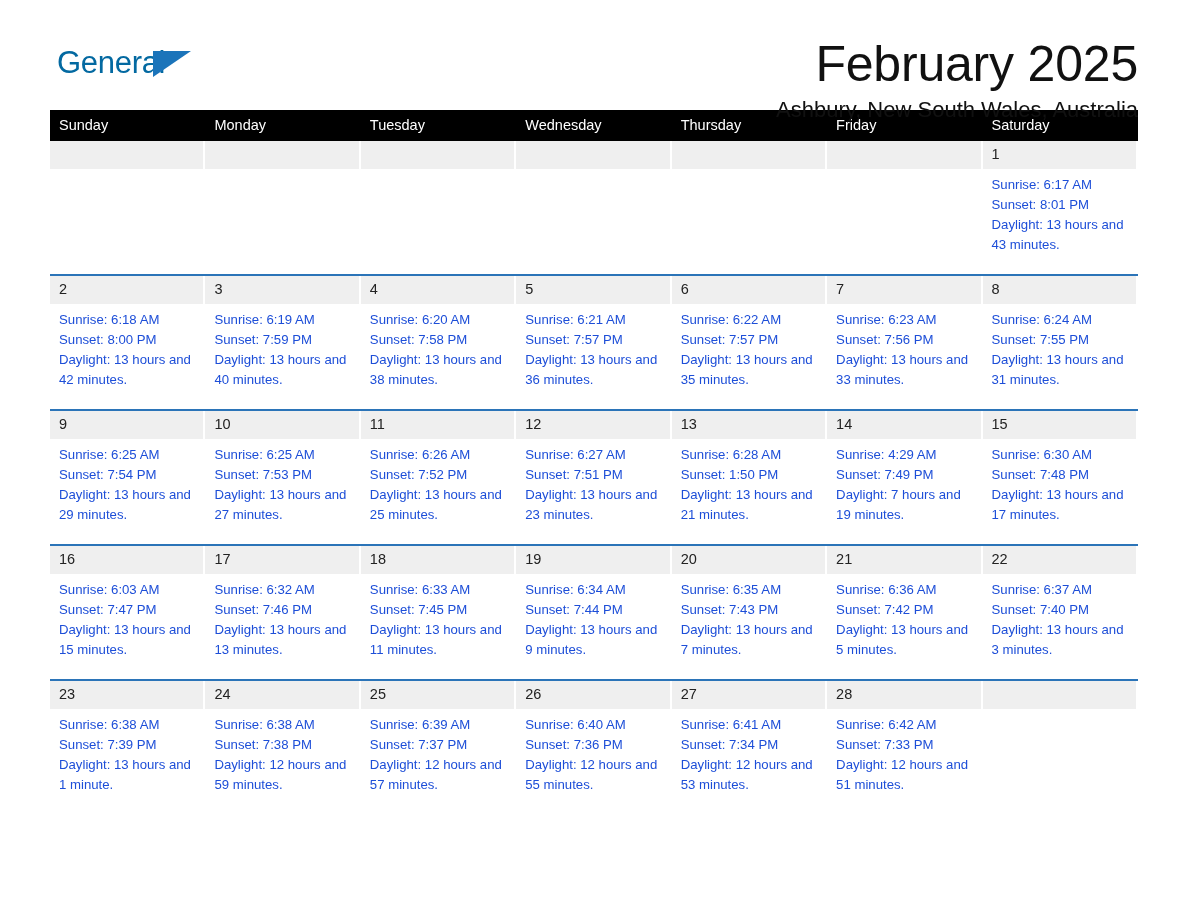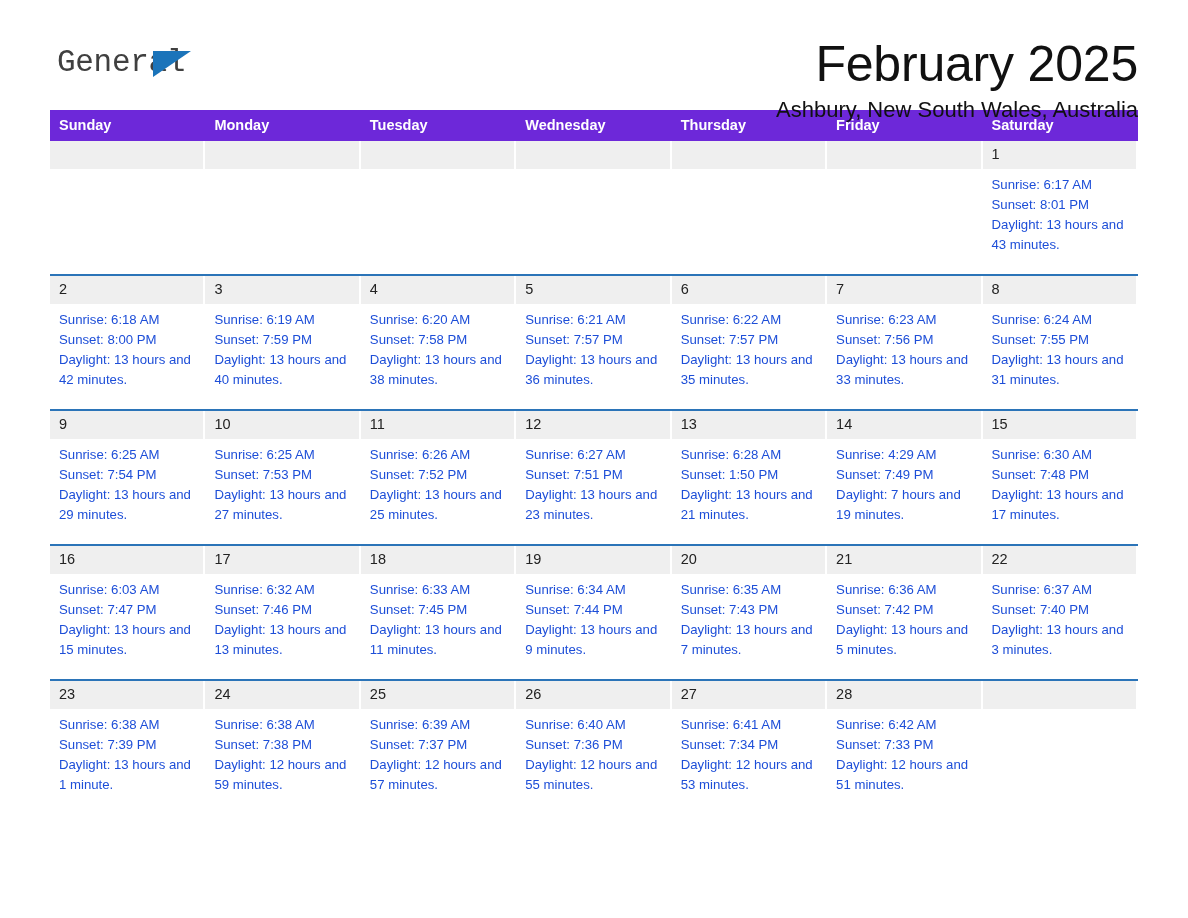--- a/index.html
+++ b/index.html
@@ -34,23 +34,23 @@
     width: 260px;
     height: 64px;
   }
   .logo-row1 {
     position: relative;
     height: 34px;
     line-height: 34px;
   }
   .logo-general {
     font-size: 31px;
-    color: #404040;
+    color: #0369a1;
     letter-spacing: -0.3px;
-    font-family: Liberation Mono, monospace;
+    font-family: Liberation Sans, sans-serif;
   }
   .logo-triangle {
     position: absolute;
     left: 96px;
     top: 5px;
     width: 0;
     height: 0;
     border-top: 26px solid #1B74BA;
     border-right: 38px solid transparent;
   }
@@ -83,24 +83,24 @@
     color: #111111;
   }
 
   
   .calendar {
     width: 1088px;
     border-collapse: collapse;
     table-layout: fixed;
   }
   .calendar th {
-    background: #6d28d9;
+    background: #000000;
     color: #ffffff;
     font-size: 14.5px;
-    font-weight: bold;
+    font-weight: normal;
     text-align: left;
     padding: 7px 0 8px 9px;
     height: 16px;
     border: none;
   }
   .calendar td {
     vertical-align: top;
     padding: 0;
     border: none;
     border-top: 2px solid #2B74B8;

